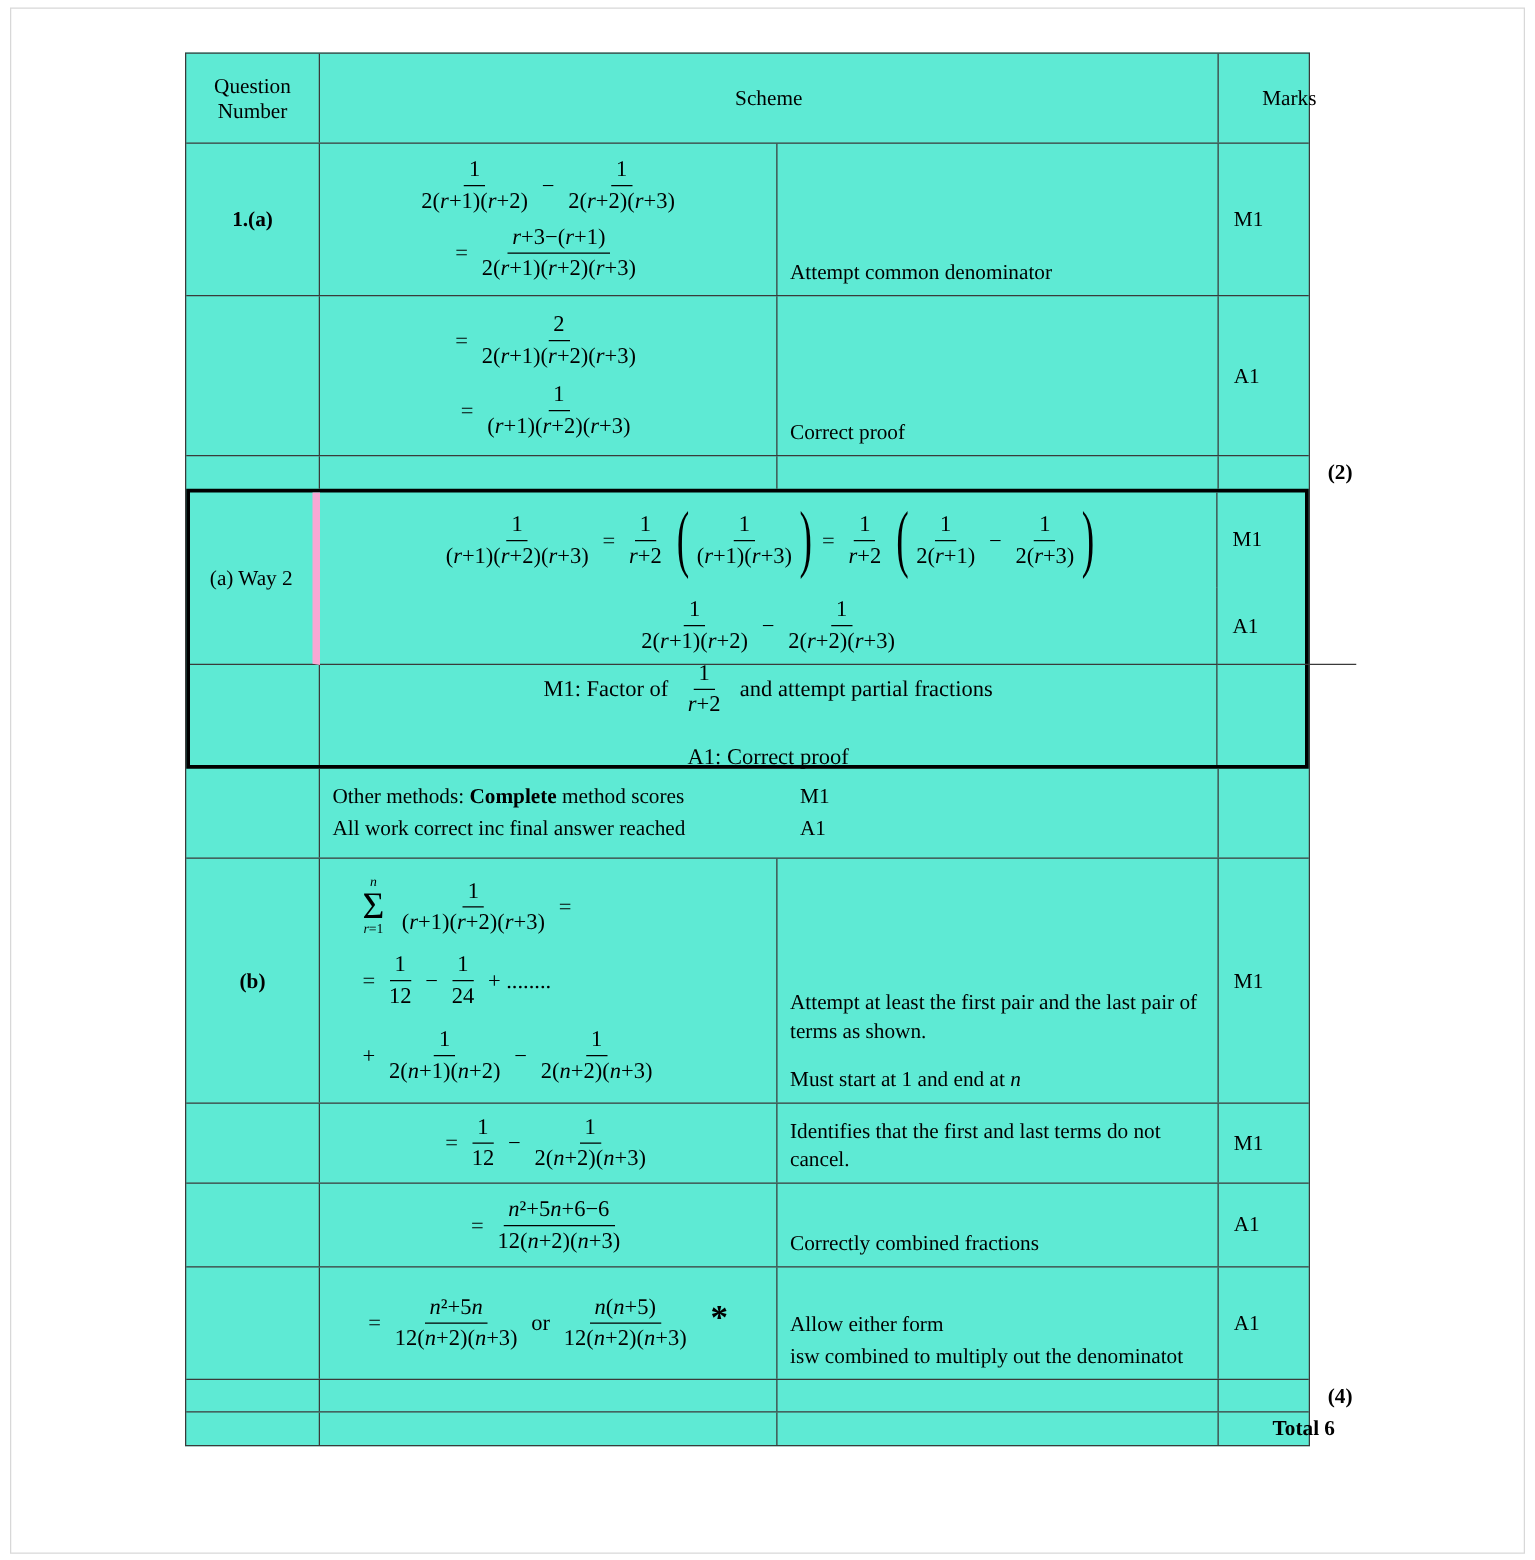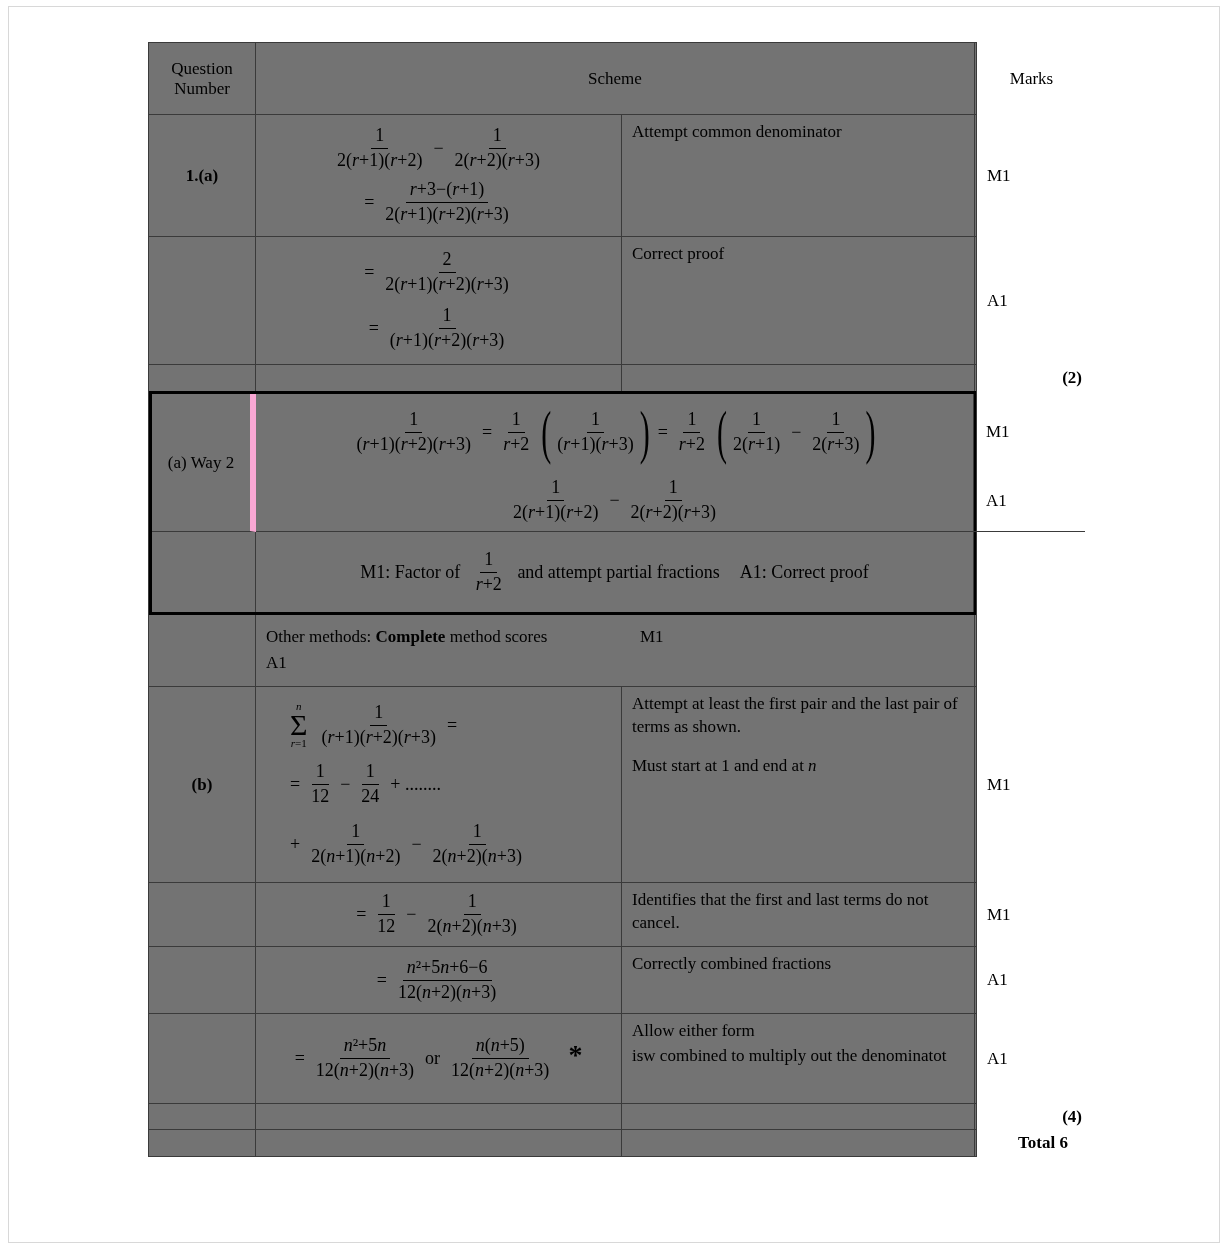--- a/index.html
+++ b/index.html
@@ -3,21 +3,21 @@
 <meta charset="utf-8">
 <style>
   html,body{margin:0;padding:0}
   body{
     width:1228px;height:1248px;background:#ffffff;color:#000;
     font-family:"Liberation Serif","DejaVu Serif",serif;font-size:17px;
     position:relative;overflow:hidden;
   }
   .frame{position:absolute;left:8px;top:6px;width:1210px;height:1235px;border:1px solid #d8d8d8;pointer-events:none}
 
-  .tbl{position:absolute;left:148px;top:42px;width:829px;border:1px solid #3a3a3a;background:#737373;box-sizing:border-box}
+  .tbl{position:absolute;left:148px;top:42px;width:900px;border:1px solid #3a3a3a;background:#5eead4;box-sizing:border-box}
   .row{display:grid;border-bottom:1px solid #3a3a3a;box-sizing:border-box}
   .row.nobb{border-bottom:none}
   .cols3{grid-template-columns:107px 719px 113px}
   .cols4{grid-template-columns:107px 366px 353px 113px}
   .cell{border-right:1px solid #3a3a3a;min-width:0;box-sizing:border-box}
   .row > .cell:last-child{border-right:none}
 
   .rh-header{min-height:72px}
   .rh-a1{min-height:122px}
   .rh-a2{min-height:128px}
@@ -28,21 +28,21 @@
   .rh-b3{min-height:67px}
   .rh-b4{min-height:90px}
   .rh-tot{min-height:26px}
 
   .hcell{display:flex;align-items:center;justify-content:center;text-align:center;padding:4px}
   .qcell{display:flex;align-items:center;justify-content:center;text-align:center;font-weight:bold;padding:2px}
   .mathcell{display:flex;flex-direction:column;justify-content:space-evenly;gap:6px;padding:8px 4px;overflow:visible}
   .mathcell.left{align-items:flex-start;padding-left:34px}
   .mline{display:flex;align-items:center;justify-content:center;gap:7px;flex-wrap:nowrap}
   .mathcell.left .mline{justify-content:flex-start}
-  .commentcell{display:flex;flex-direction:column;justify-content:flex-start;gap:16px;padding:6px 12px 6px 10px;line-height:1.35}
+  .commentcell{display:flex;flex-direction:column;justify-content:flex-end;gap:16px;padding:6px 12px 6px 10px;line-height:1.35}
   .markcell{display:flex;align-items:center;padding-left:12px}
   .subtotal{display:flex;align-items:center;justify-content:flex-end;padding-right:6px;font-weight:bold}
   .subtotal.grand{padding-right:20px}
 
   .frac{display:inline-flex;flex-direction:column;align-items:center;font-size:18px;line-height:1.22;vertical-align:middle}
   .frac .num{display:block;padding:0 4px 1px;border-bottom:1px solid #000;text-align:center;white-space:nowrap}
   .frac .den{display:block;padding:1px 4px 0;text-align:center;white-space:nowrap}
   .mtxt,.rtxt{font-size:18px;white-space:pre}
   .pgrp{display:inline-flex;align-items:center}
   .pinner{display:inline-flex;align-items:center;gap:7px;padding:0 1px}
@@ -57,21 +57,21 @@
   .omtext{width:374px}
 
   .way2box{border:3px solid #000;box-sizing:border-box}
   .w2grid{display:grid;grid-template-columns:104px 718px 111px;grid-template-rows:76px 62px 80px}
   .w2label{grid-row:1/3;grid-column:1;border-right:6px solid #f9a8d4;border-bottom:1px solid #3a3a3a;display:flex;align-items:center;justify-content:center;font-weight:normal;text-align:center;box-sizing:border-box}
   .w2m1{grid-row:1;grid-column:2;border-right:1px solid #3a3a3a;display:flex;align-items:center;justify-content:center;overflow:visible;box-sizing:border-box}
   .w2m1mark{grid-row:1;grid-column:3}
   .w2a1{grid-row:2;grid-column:2;border-right:1px solid #3a3a3a;border-bottom:1px solid #3a3a3a;display:flex;align-items:center;justify-content:center;box-sizing:border-box}
   .w2a1mark{grid-row:2;grid-column:3;border-bottom:1px solid #3a3a3a;box-sizing:border-box}
   .w2notelabel{grid-row:3;grid-column:1;border-right:1px solid #3a3a3a;box-sizing:border-box}
-  .w2note{grid-row:3;grid-column:2;border-right:1px solid #3a3a3a;display:flex;flex-direction:row;justify-content:center;gap:20px;box-sizing:border-box}
+  .w2note{grid-row:3;grid-column:2;border-right:1px solid #3a3a3a;display:flex;flex-direction:column;justify-content:center;gap:20px;box-sizing:border-box}
   .w2notemark{grid-row:3;grid-column:3}
 </style>
 </head>
 <body>
 
 <div class="frame"></div>
 
 <div class="tbl">
 
   <div class="row cols3 rh-header">
@@ -219,20 +219,21 @@
   </div>
 
   <div class="row cols3 rh-om">
     <div class="cell"></div>
     <div class="cell omcell">
       <div class="omline">
         <span class="omtext"><span style="font-weight: normal;">Other methods:</span><span> </span><span style="font-weight: bold;">Complete</span><span> method scores</span></span>
         <span>M1</span>
       </div>
       <div class="omline">
+        <span class="omtext"><span>All work correct inc final answer reached</span></span>
         <span>A1</span>
       </div>
     </div>
     <div class="cell"></div>
   </div>
 
   <div class="row cols4 rh-b1">
     <div class="cell qcell">(b)</div>
     <div class="cell mathcell left">
       <div class="mline">

